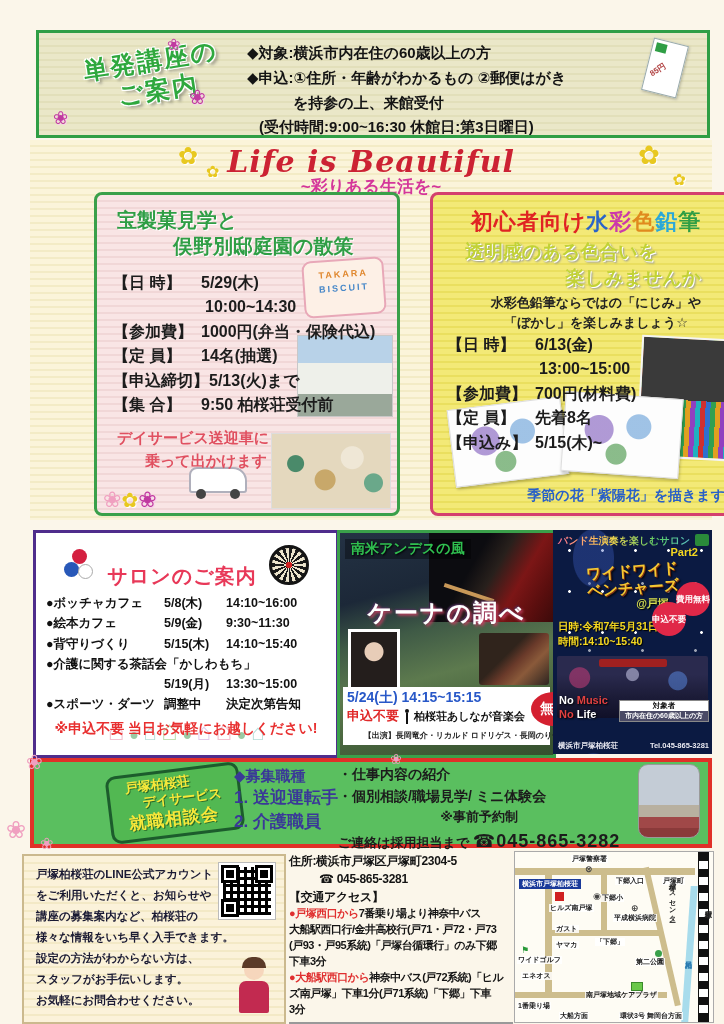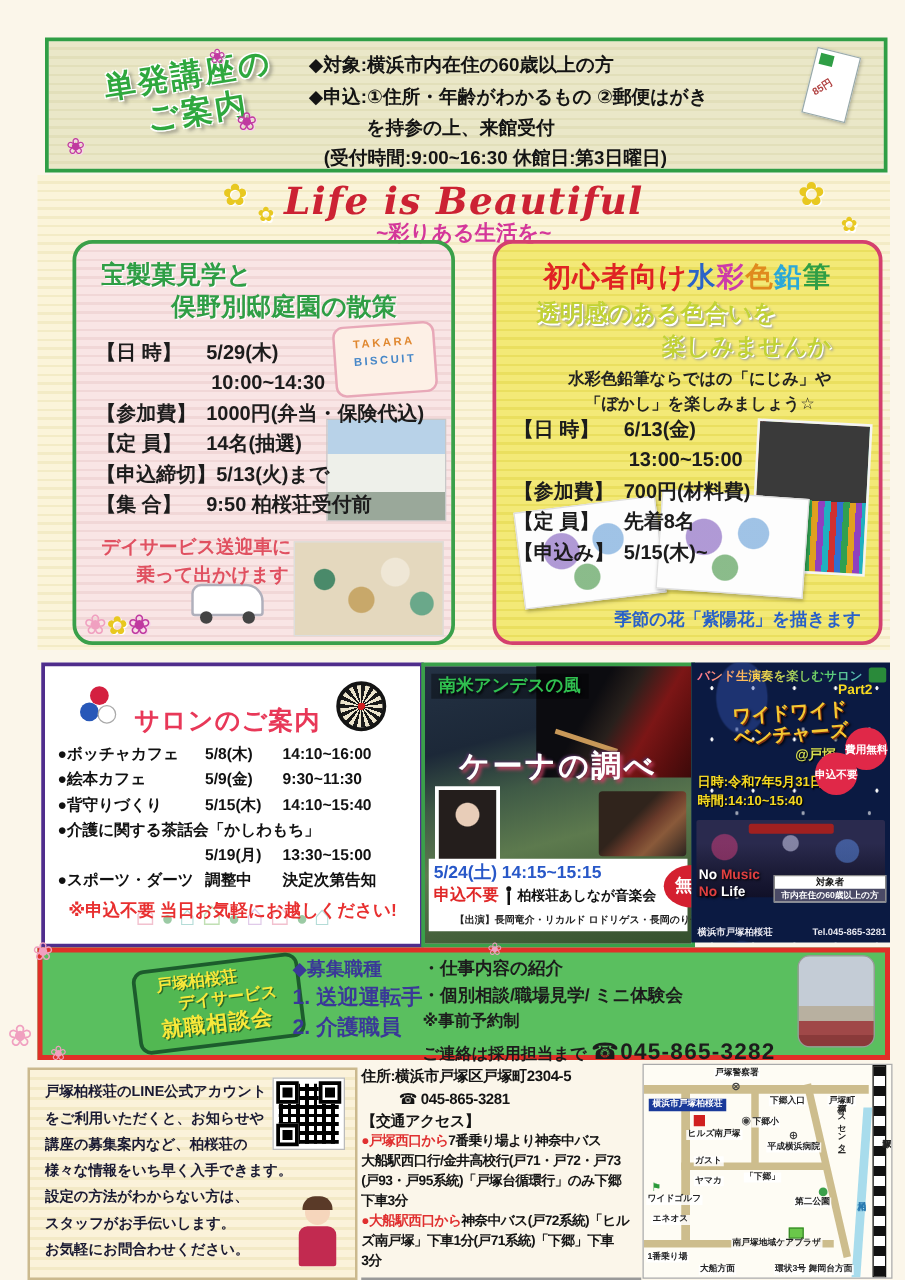--- a/index.html
+++ b/index.html
@@ -31,21 +31,21 @@
   .fl-pink{color:#f0a0c0;}
 
   
   .main{position:absolute;left:30px;top:140px;width:682px;height:380px;
         background:repeating-linear-gradient(180deg,#fbf4da 0 5px,#f3ebc6 5px 7px);}
   .banner{position:relative;text-align:center;padding-top:4px;}
   .banner-title{font-family:"DejaVu Serif",serif;font-style:italic;font-weight:bold;
         font-size:30px;color:#cc2233;letter-spacing:1px;}
   .banner-sub{font-size:17px;font-weight:bold;color:#d4369a;margin-top:-4px;}
 
-  .evbox{position:absolute;border-radius:16px;overflow:hidden;}
+  .evbox{position:absolute;border-radius:8px;overflow:hidden;margin-left:36px;}
   .evL{left:28px;top:52px;width:300px;height:318px;border:3px solid #3aa04a;
        background:repeating-linear-gradient(180deg,#f9e5e5 0 5px,#f1d7d7 5px 7px);}
   .evR{left:364px;top:52px;width:306px;height:318px;border:3px solid #d4406e;
        background:repeating-linear-gradient(180deg,#f3e977 0 5px,#eadf5f 5px 7px);}
   .evL-title{padding:12px 0 0 20px;color:#2f9e45;font-size:20px;font-weight:bold;line-height:1.3;
        text-shadow:1px 1px 0 #fff;}
   .evL-title .l2{padding-left:56px;}
   .takara{position:absolute;right:12px;top:64px;width:78px;height:46px;background:#fdf0e6;
        border:2px solid #e8a8b8;border-radius:9px;transform:rotate(-4deg);text-align:center;
        font-size:9px;font-weight:bold;letter-spacing:2px;line-height:1.5;padding-top:7px;}
@@ -187,21 +187,21 @@
        border-radius:10px;padding:3px 16px 5px;color:#f8e83a;font-weight:bold;line-height:1.25;
        text-shadow:1px 1px 0 #2a6a2a;}
   .jobs-badge .b1{font-size:13px;}
   .jobs-badge .b2{font-size:13px;padding-left:16px;}
   .jobs-badge .b3{font-size:17px;letter-spacing:1px;}
   .jobs-col1{position:absolute;left:200px;top:3px;color:#3a3898;font-weight:bold;line-height:1.4;white-space:nowrap;}
   .jobs-col1 .h{font-size:15px;}
   .jobs-col1 .j{font-size:17px;}
   .jobs-col2{position:absolute;left:304px;top:2px;font-weight:bold;color:#1c1c1c;white-space:nowrap;line-height:1.55;}
   .jobs-col2 .d{font-size:14px;}
-  .jobs-col2 .n1{font-size:13px;}
+  .jobs-col2 .n1{font-size:13px;text-align:center;}
   .jobs-col2 .n2{font-size:13px;}
   .jobs-col2 .phone{font-size:18px;letter-spacing:1px;}
   .jobs-photo{position:absolute;right:8px;top:2px;width:60px;height:72px;border-radius:10px;border:1px solid #9a9a9a;
        background:linear-gradient(180deg,#c4ccd6 0 55%,#b8b0a0 55% 72%,#a04848 72% 88%,#8a3a3a 88%);}
 
   
   .linebox{position:absolute;left:22px;top:854px;width:260px;height:166px;border:2px solid #cbb98e;
        background:repeating-linear-gradient(180deg,#fbf2da 0 6px,#f3e9c6 6px 8px);}
   .line-text{padding:8px 0 0 12px;font-size:11.5px;font-weight:bold;color:#1a1a33;line-height:1.82;}
   .line-text div{white-space:nowrap;}

